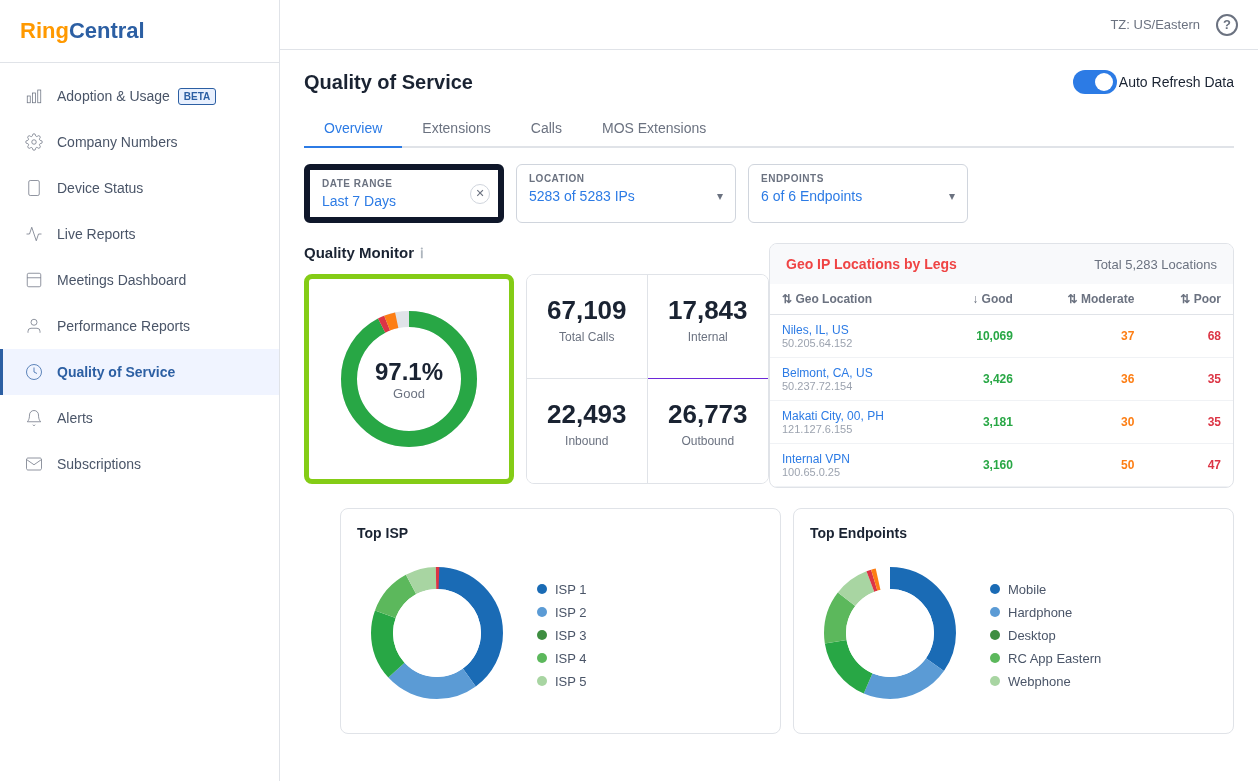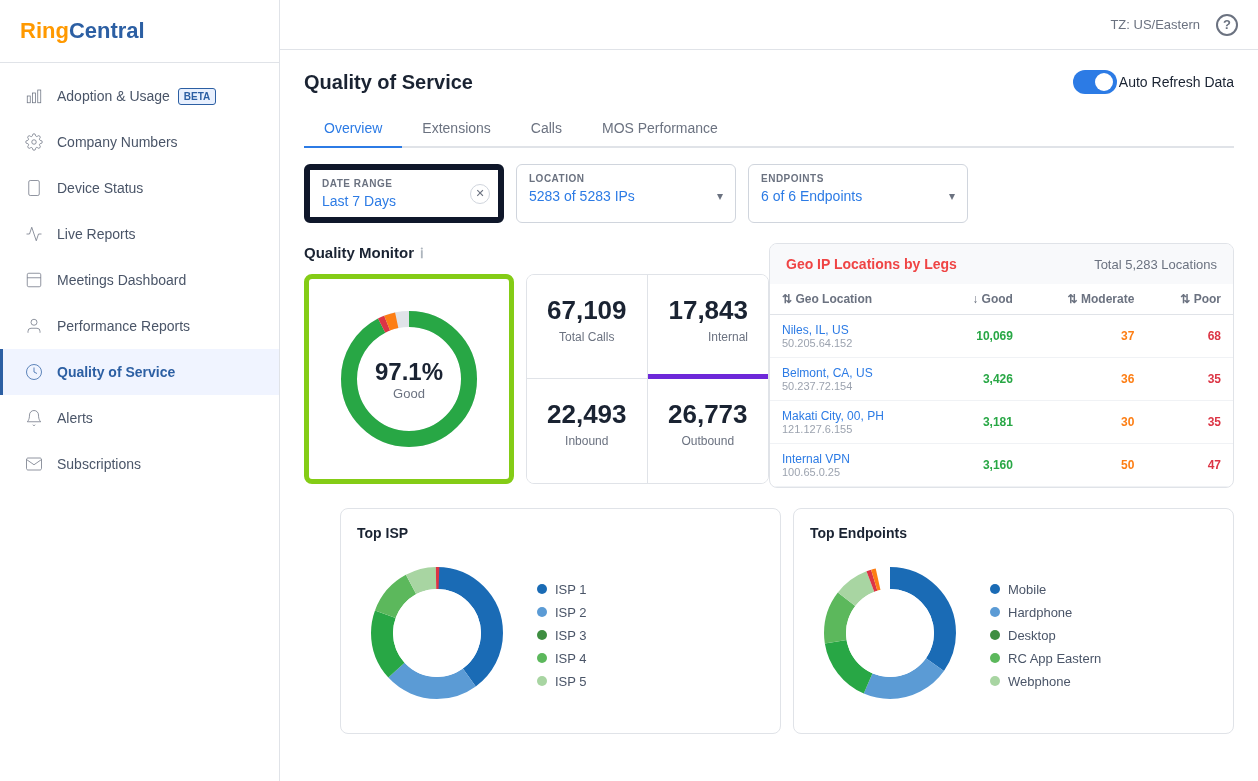--- a/index.html
+++ b/index.html
@@ -55,21 +55,21 @@
     .quality-monitor-card { background: #fff; border: 5px solid #84cc16; border-radius: 8px; padding: 20px; display: flex; align-items: center; justify-content: center; }
     .donut-wrap { position: relative; width: 160px; height: 160px; }
     .donut-center { position: absolute; top: 50%; left: 50%; transform: translate(-50%, -50%); text-align: center; }
     .donut-pct { font-size: 24px; font-weight: 700; color: #1a2332; }
     .donut-label { font-size: 13px; color: #6b7280; }
 
     
     .stats-grid { display: grid; grid-template-rows: 1fr 1fr; grid-template-columns: 1fr 1fr; gap: 0; border: 1px solid #e0e3e8; border-radius: 8px; overflow: hidden; }
     .stat-card { padding: 20px; background: #fff; text-align: center; }
     .stat-card:nth-child(1) { border-right: 1px solid #e0e3e8; border-bottom: 1px solid #e0e3e8; }
-    .stat-card:nth-child(2) { border-bottom: 5px solid #6d28d9; text-align: right; }
+    .stat-card:nth-child(2) { border-bottom: 1px solid #6d28d9; }
     .stat-card:nth-child(3) { border-right: 1px solid #e0e3e8; }
     .stat-value { font-size: 26px; font-weight: 600; color: #1a2332; }
     .stat-label { font-size: 12px; color: #6b7280; margin-top: 4px; }
 
     
     .geo-section { background: #fff; border: 1px solid #e0e3e8; border-radius: 8px; overflow: hidden; }
     .geo-header-row { display: flex; align-items: center; justify-content: space-between; padding: 12px 16px; background: #f8f9fb; }
     .geo-title { font-size: 14px; font-weight: 600; color: #ef4444; }
     .geo-total { font-size: 13px; color: #6b7280; margin-left: 20px; }
     .geo-table { width: 100%; border-collapse: collapse; font-size: 12px; }
@@ -215,21 +215,21 @@
           <span class="toggle-slider"></span>
         </label>
         <span class="auto-refresh-label">Auto Refresh Data</span>
       </div>
     </div>
 
     <div class="tabs">
       <div class="tab active">Overview</div>
       <div class="tab">Extensions</div>
       <div class="tab">Calls</div>
-      <div class="tab">MOS Performance</div>
+      <div class="tab">MOS Extensions</div>
     </div>
 
     <div class="filters">
       <div class="filter-box">
         <span class="filter-label">DATE RANGE</span>
         <span class="filter-value">Last 7 Days</span>
         <div class="filter-clear">✕</div>
       </div>
       <div class="filter-dropdown">
         <span class="filter-label">LOCATION</span>

